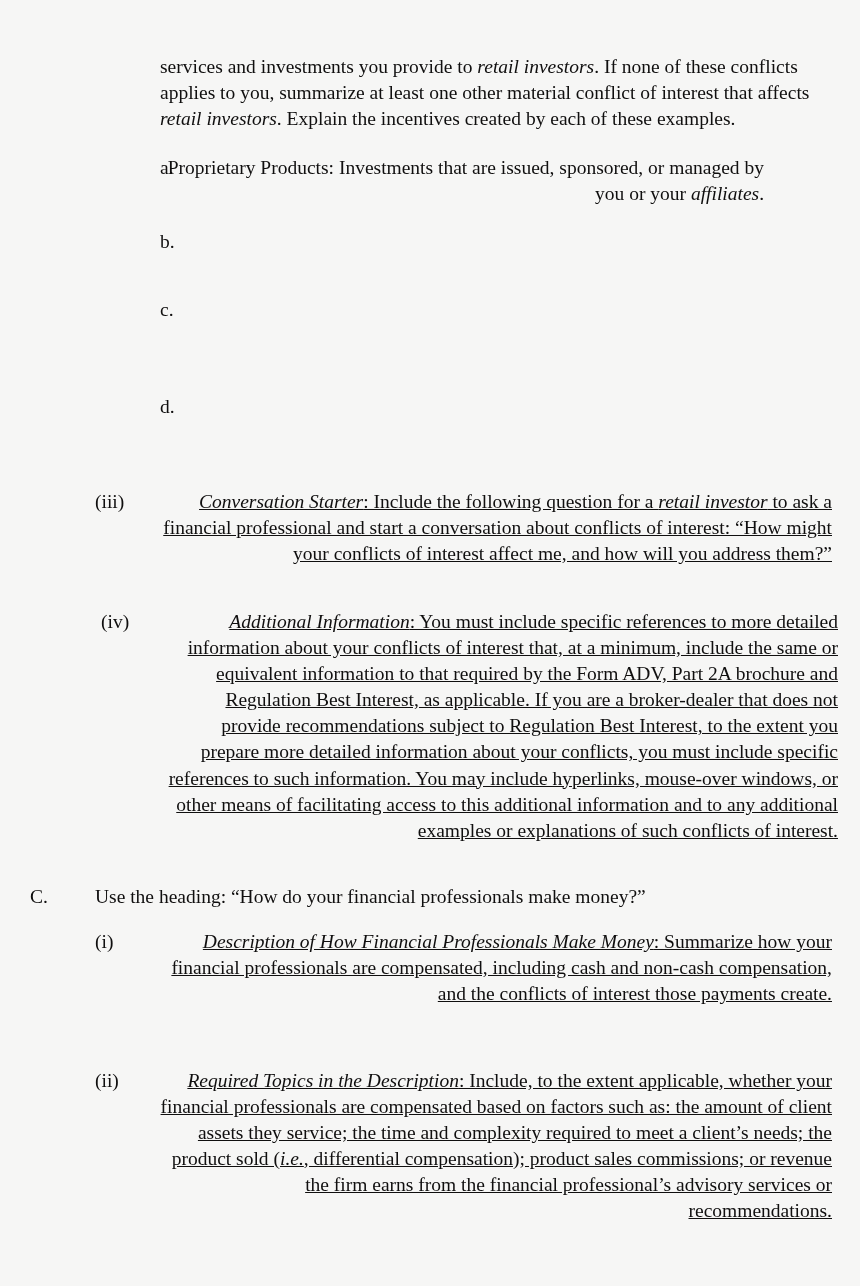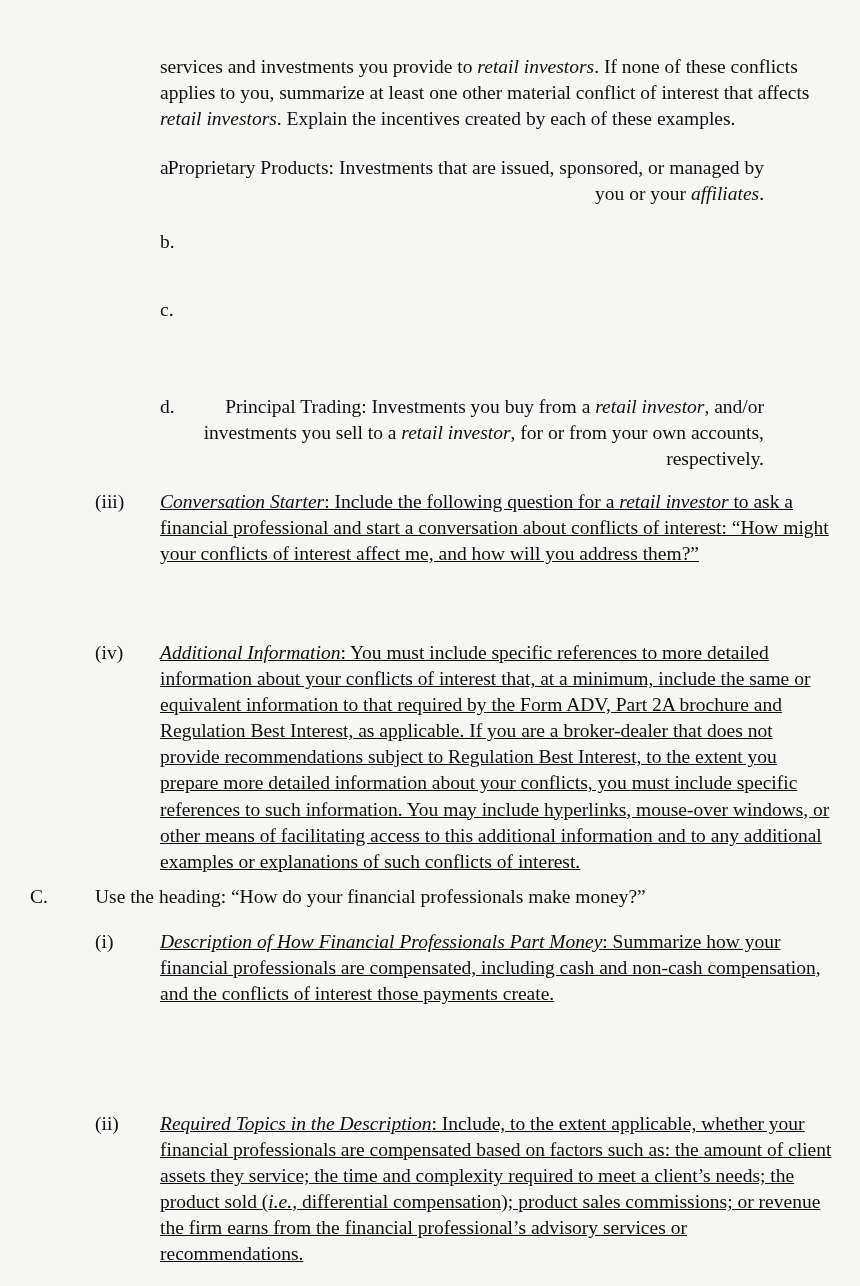--- a/index.html
+++ b/index.html
@@ -67,20 +67,21 @@
 
   
   .lvl-roman {
     left: 95px;
     width: 737px;
     text-decoration: underline;
   }
   .lvl-roman .item-body {
     margin-left: 65px;
     width: 672px;
+    text-align: right;
   }
 
   
   .lvl-section {
     left: 30px;
     width: 802px;
   }
   .lvl-section .item-body {
     margin-left: 65px;
     width: 737px;
@@ -90,24 +91,24 @@
   em, .ital {
     font-style: italic;
   }
 
   
   #item-a      { top: 155px; }
   #item-b      { top: 229px; }
   #item-c      { top: 297px; }
   #item-d      { top: 394px; }
   #item-iii    { top: 489px; }
-  #item-iv     { top: 640px; }
+  #item-iv     { top: 609px; margin-left: 6px; }
   #section-c   { top: 884px; }
   #item-i      { top: 929px; }
-  #item-ii     { top: 1111px; }
+  #item-ii     { top: 1068px; }
 </style>
 </head>
 <body>
 
 <div class="page">
 
   <p class="cont-para body-text">services and investments you provide to <em>retail investors</em>.  If none of these conflicts applies to you, summarize at least one other material conflict of interest that affects <em>retail investors</em>.  Explain the incentives created by each of these examples.</p>
 
   <div class="item lvl-letter" id="item-a">
     <span class="marker body-text">a.</span>
@@ -117,41 +118,40 @@
   <div class="item lvl-letter" id="item-b">
     <span class="marker body-text">b.</span>
   </div>
 
   <div class="item lvl-letter" id="item-c">
     <span class="marker body-text">c.</span>
   </div>
 
   <div class="item lvl-letter" id="item-d">
     <span class="marker body-text">d.</span>
-    <span class="item-body body-text">Principal Trading:  Investments you buy from a <em>retail investor</em>, and/or investments you sell to a <em>retail investor</em>, for or from your own accounts, respectively.</span>
   </div>
 
   <div class="item lvl-roman" id="item-iii">
     <span class="marker body-text">(iii)</span>
     <span class="item-body body-text"><em>Conversation Starter</em>:  Include the following question for a <em>retail investor</em> to ask a financial professional and start a conversation about conflicts of interest: “How might your conflicts of interest affect me, and how will you address them?”</span>
   </div>
 
   <div class="item lvl-roman" id="item-iv">
     <span class="marker body-text">(iv)</span>
     <span class="item-body body-text"><em>Additional Information</em>:  You must include specific references to more detailed information about your conflicts of interest that, at a minimum, include the same or equivalent information to that required by the Form ADV, Part 2A brochure and Regulation Best Interest, as applicable.  If you are a broker-dealer that does not provide recommendations subject to Regulation Best Interest, to the extent you prepare more detailed information about your conflicts, you must include specific references to such information.  You may include hyperlinks, mouse-over windows, or other means of facilitating access to this additional information and to any additional examples or explanations of such conflicts of interest.</span>
   </div>
 
   <div class="item lvl-section" id="section-c">
     <span class="marker body-text">C.</span>
     <span class="item-body body-text">Use the heading: “How do your financial professionals make money?”</span>
   </div>
 
   <div class="item lvl-roman" id="item-i">
     <span class="marker body-text">(i)</span>
-    <span class="item-body body-text"><em>Description of How Financial Professionals Part Money</em>:  Summarize how your financial professionals are compensated, including cash and non-cash compensation, and the conflicts of interest those payments create.</span>
+    <span class="item-body body-text"><em>Description of How Financial Professionals Make Money</em>:  Summarize how your financial professionals are compensated, including cash and non-cash compensation, and the conflicts of interest those payments create.</span>
   </div>
 
   <div class="item lvl-roman" id="item-ii">
     <span class="marker body-text">(ii)</span>
     <span class="item-body body-text"><em>Required Topics in the Description</em>:  Include, to the extent applicable, whether your financial professionals are compensated based on factors such as: the amount of client assets they service; the time and complexity required to meet a client’s needs; the product sold (<em>i.e.</em>, differential compensation); product sales commissions; or revenue the firm earns from the financial professional’s advisory services or recommendations.</span>
   </div>
 
 </div>
 
 </body></html>

